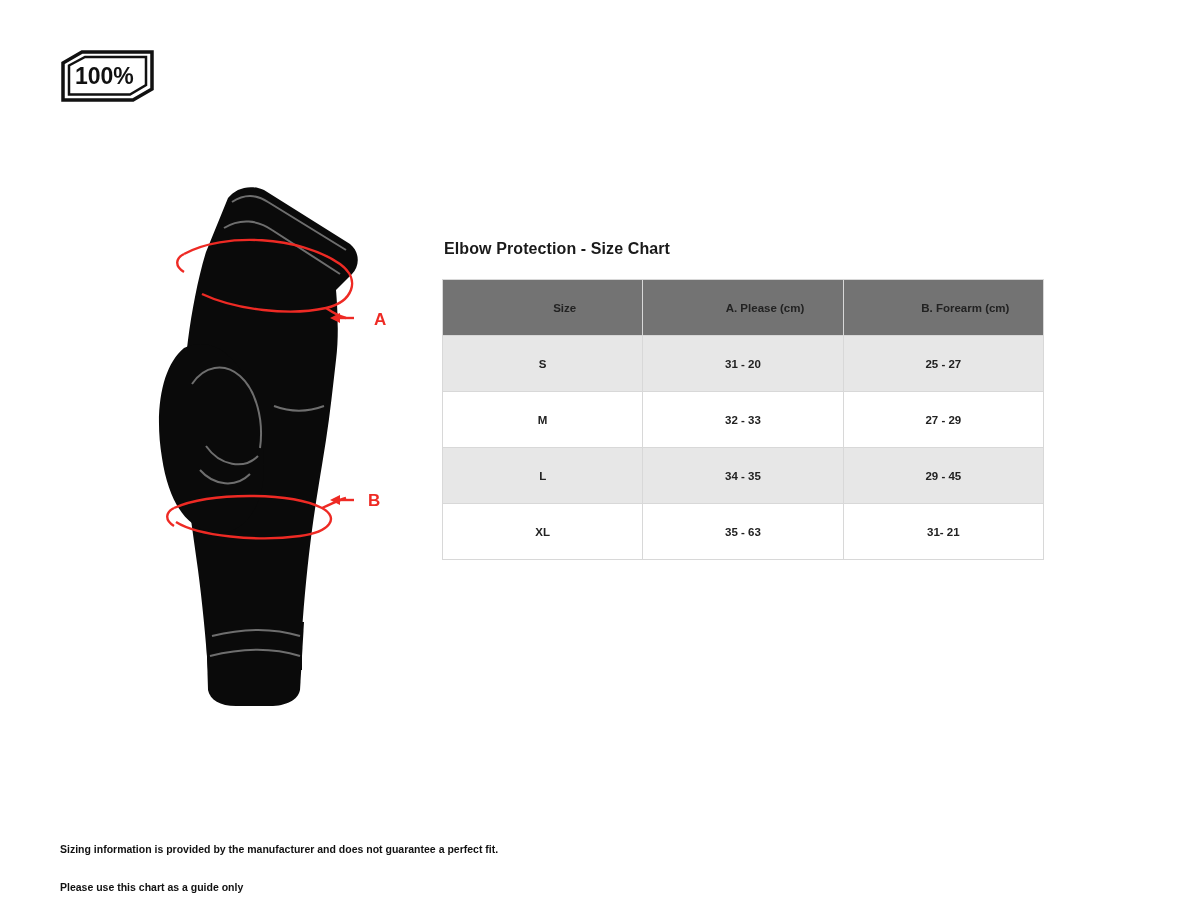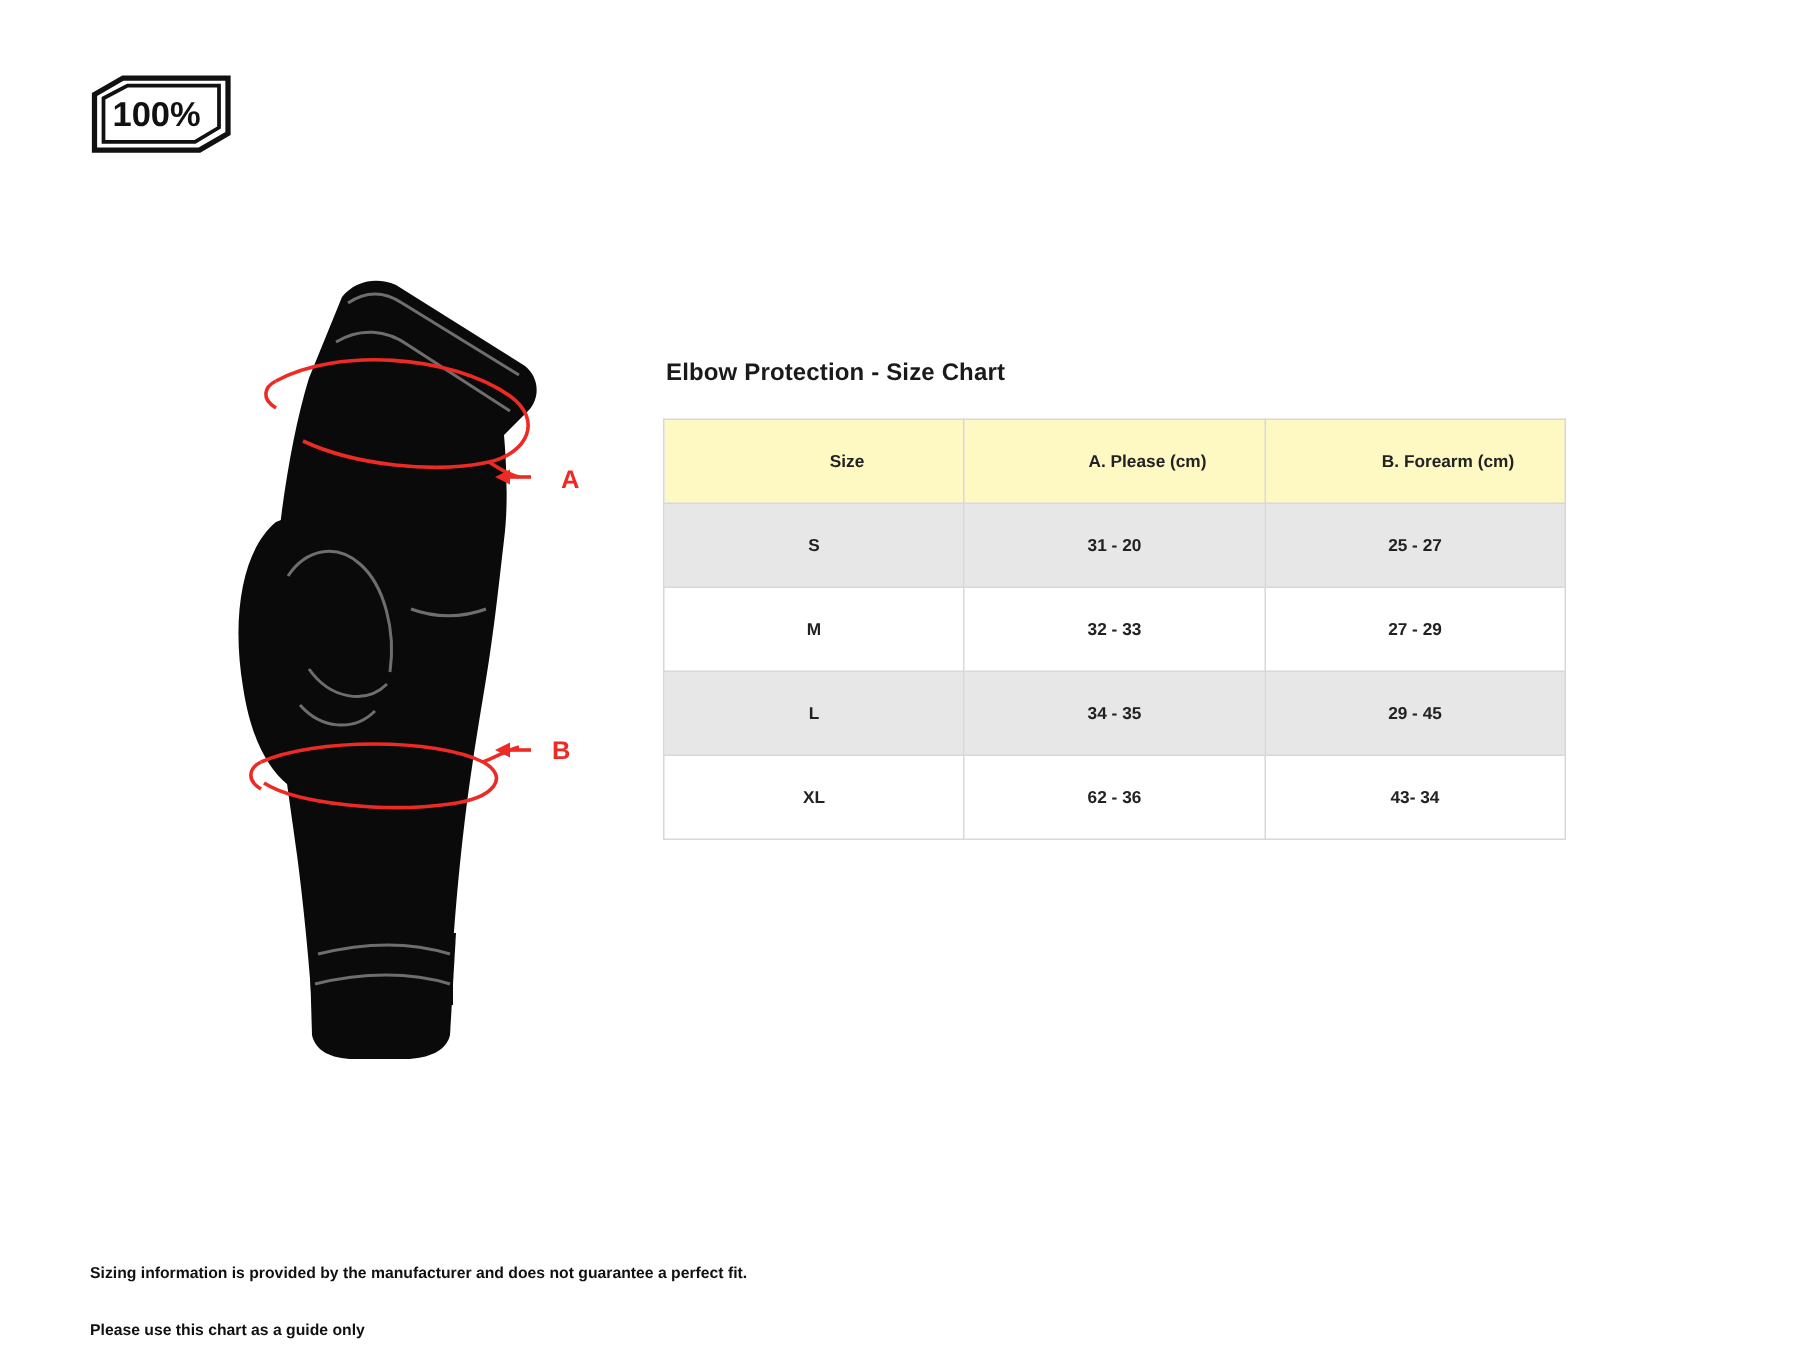--- a/index.html
+++ b/index.html
@@ -58,21 +58,21 @@
     border: 1px solid #d8d8d8;
     height: 55px;
     text-align: center;
     vertical-align: middle;
     font-size: 11.5px;
     font-weight: bold;
     color: #222;
     padding: 0;
   }
   table.size-chart thead th {
-    background: #fef9c3;
+    background: #737373;
     padding-left: 44px;
   }
   table.size-chart tbody tr.shaded td {
     background: #e7e7e7;
   }
   table.size-chart tbody tr.plain td {
     background: #ffffff;
   }
 
   
@@ -178,22 +178,22 @@
         <td>32 - 33</td>
         <td>27 - 29</td>
       </tr>
       <tr class="shaded">
         <td>L</td>
         <td>34 - 35</td>
         <td>29 - 45</td>
       </tr>
       <tr class="plain">
         <td>XL</td>
-        <td>62 - 36</td>
-        <td>43- 34</td>
+        <td>35 - 63</td>
+        <td>31- 21</td>
       </tr>
     </tbody>
   </table>
 </div>
 
 <div class="footnote">
   <div>Sizing information is provided by the manufacturer and does not guarantee a perfect fit.</div>
   <div>Please use this chart as a guide only</div>
 </div>
 

